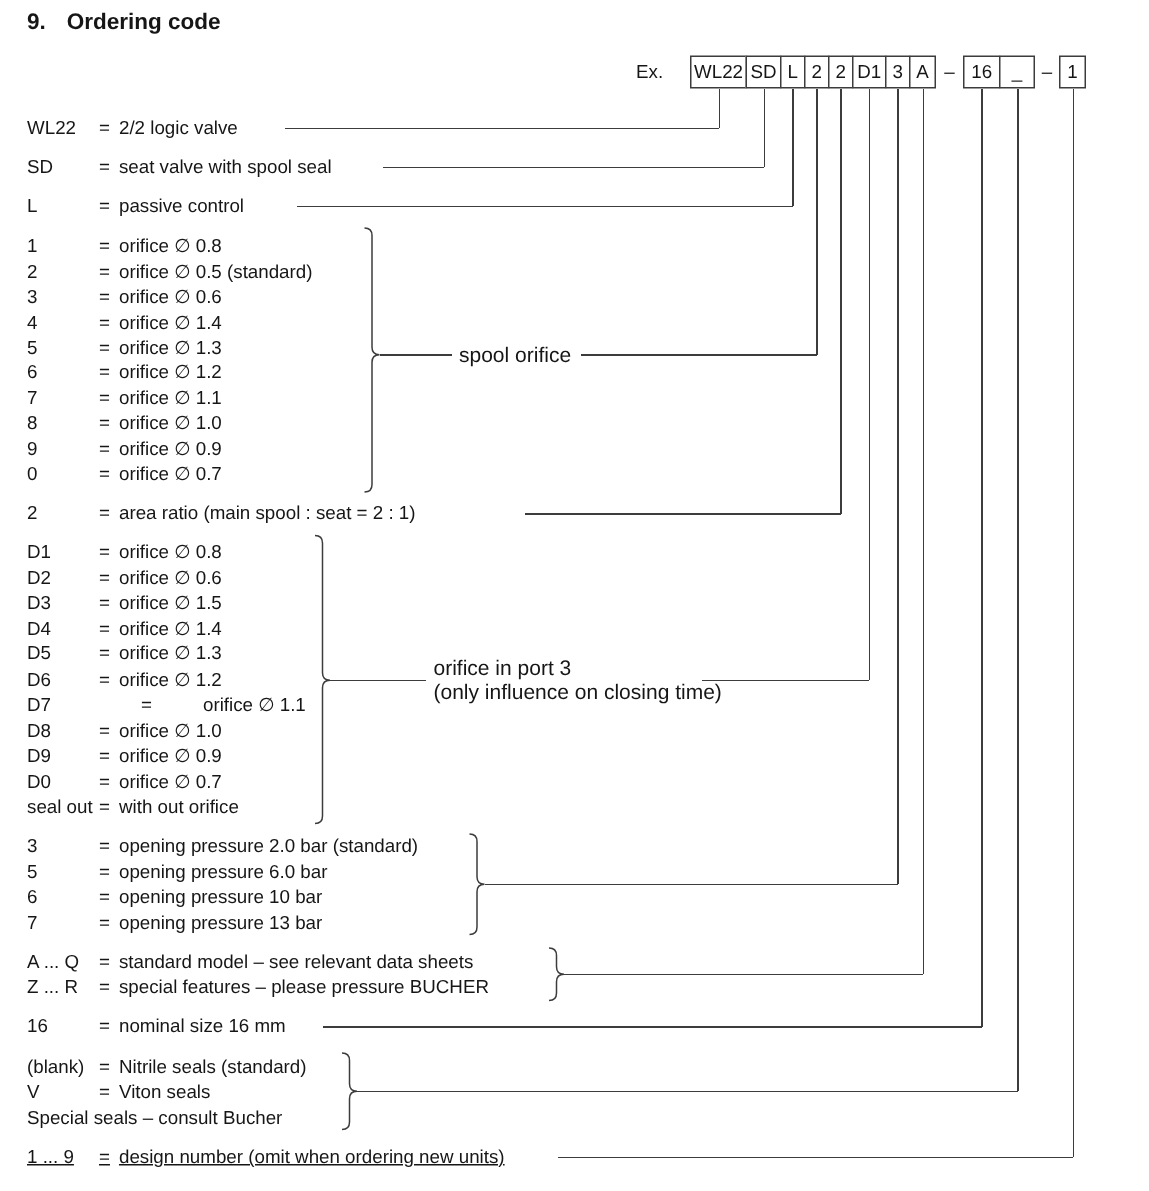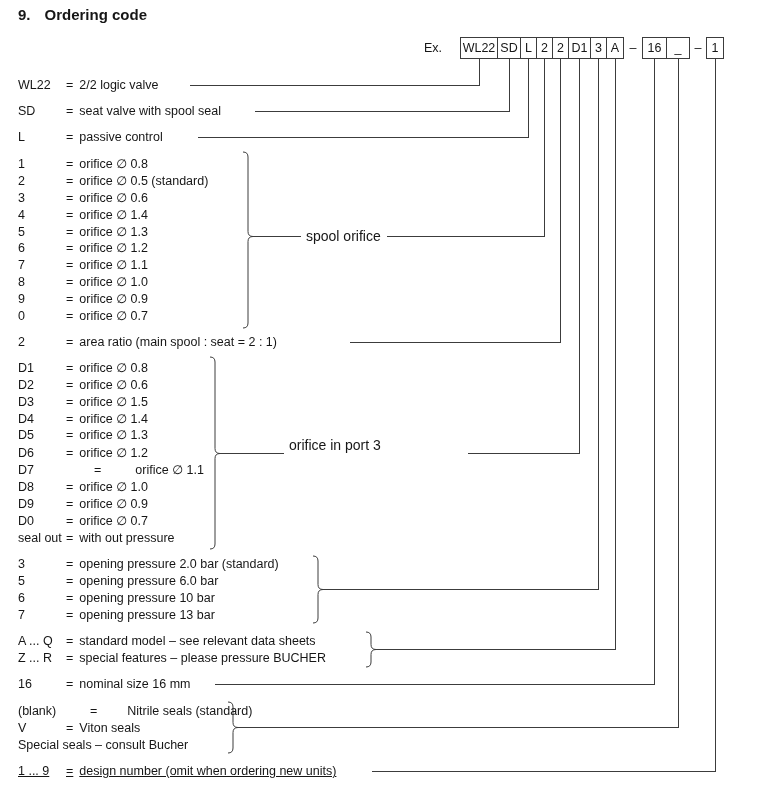--- a/index.html
+++ b/index.html
@@ -206,21 +206,21 @@
       <span class="desc">orifice ∅ 0.9</span>
     </div>
       <div class="lrow" style="top: 513px;">
       <span class="code">D0</span>
       <span class="eq">=</span>
       <span class="desc">orifice ∅ 0.7</span>
     </div>
       <div class="lrow" style="top: 530px;">
       <span class="code">seal out</span>
       <span class="eq">=</span>
-      <span class="desc">with out pressure</span>
+      <span class="desc">with out orifice</span>
     </div>
       <div class="lrow" style="top: 556px;">
       <span class="code">3</span>
       <span class="eq">=</span>
       <span class="desc">opening pressure 2.0 bar (standard)</span>
     </div>
       <div class="lrow" style="top: 573px;">
       <span class="code">5</span>
       <span class="eq">=</span>
       <span class="desc">opening pressure 6.0 bar</span>
@@ -243,21 +243,21 @@
       <div class="lrow" style="top: 650px;">
       <span class="code">Z ... R</span>
       <span class="eq">=</span>
       <span class="desc">special features – please pressure BUCHER</span>
     </div>
       <div class="lrow" style="top: 676px;">
       <span class="code">16</span>
       <span class="eq">=</span>
       <span class="desc">nominal size 16 mm</span>
     </div>
-      <div class="lrow" style="top: 703px; gap: 24px;">
+      <div class="lrow" style="top: 703px;">
       <span class="code">(blank)</span>
       <span class="eq">=</span>
       <span class="desc">Nitrile seals (standard)</span>
     </div>
       <div class="lrow" style="top: 720px;">
       <span class="code">V</span>
       <span class="eq">=</span>
       <span class="desc">Viton seals</span>
     </div>
       <div class="lrow" style="top: 737px;">
@@ -268,15 +268,16 @@
       <span class="code">1 ... 9</span>
       <span class="eq">=</span>
       <span class="desc">design number (omit when ordering new units)</span>
     </div>
     </div>
 
   <div class="glabel" style="left:306px;top:228px;">spool orifice</div>
 
   <div class="glabel" style="left:289px;top:437px;">
     <div>orifice in port 3</div>
+    <div>(only influence on closing time)</div>
   </div>
 
 </div>
 
 </body></html>

